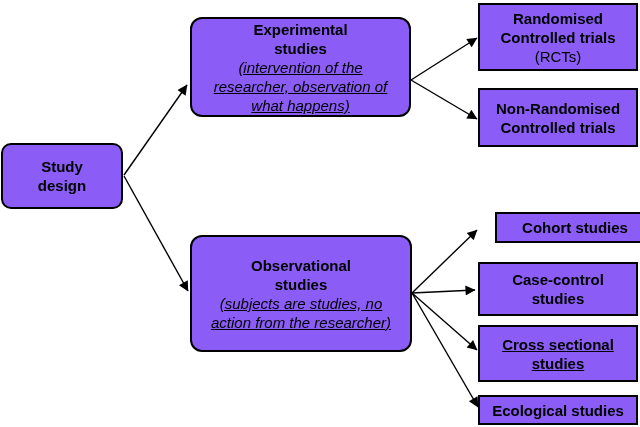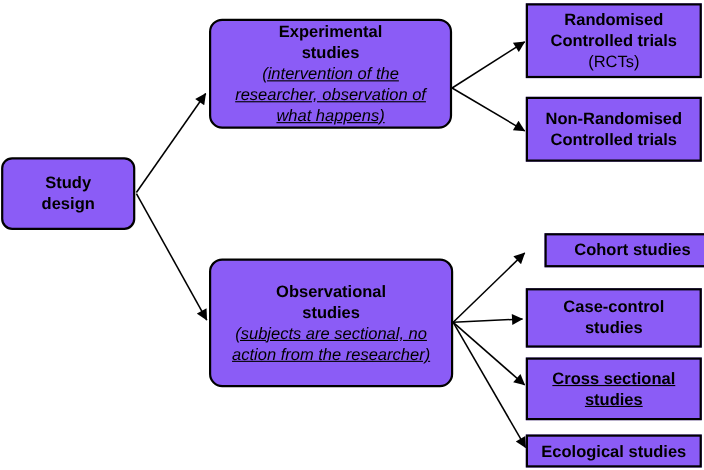--- a/index.html
+++ b/index.html
@@ -97,21 +97,21 @@
     <div class="t">Experimental</div>
     <div class="t">studies</div>
     <div class="d">(intervention of the</div>
     <div class="d">researcher, observation of</div>
     <div class="d">what happens)</div>
   </div>
 
   <div id="observational" class="node rounded">
     <div class="t">Observational</div>
     <div class="t">studies</div>
-    <div class="d">(subjects are sectional, no</div>
+    <div class="d">(subjects are studies, no</div>
     <div class="d">action from the researcher)</div>
   </div>
 
   <div id="randomised" class="node">
     <div class="t">Randomised</div>
     <div class="t">Controlled trials</div>
     <div class="n">(RCTs)</div>
   </div>
 
   <div id="nonrandomised" class="node">

